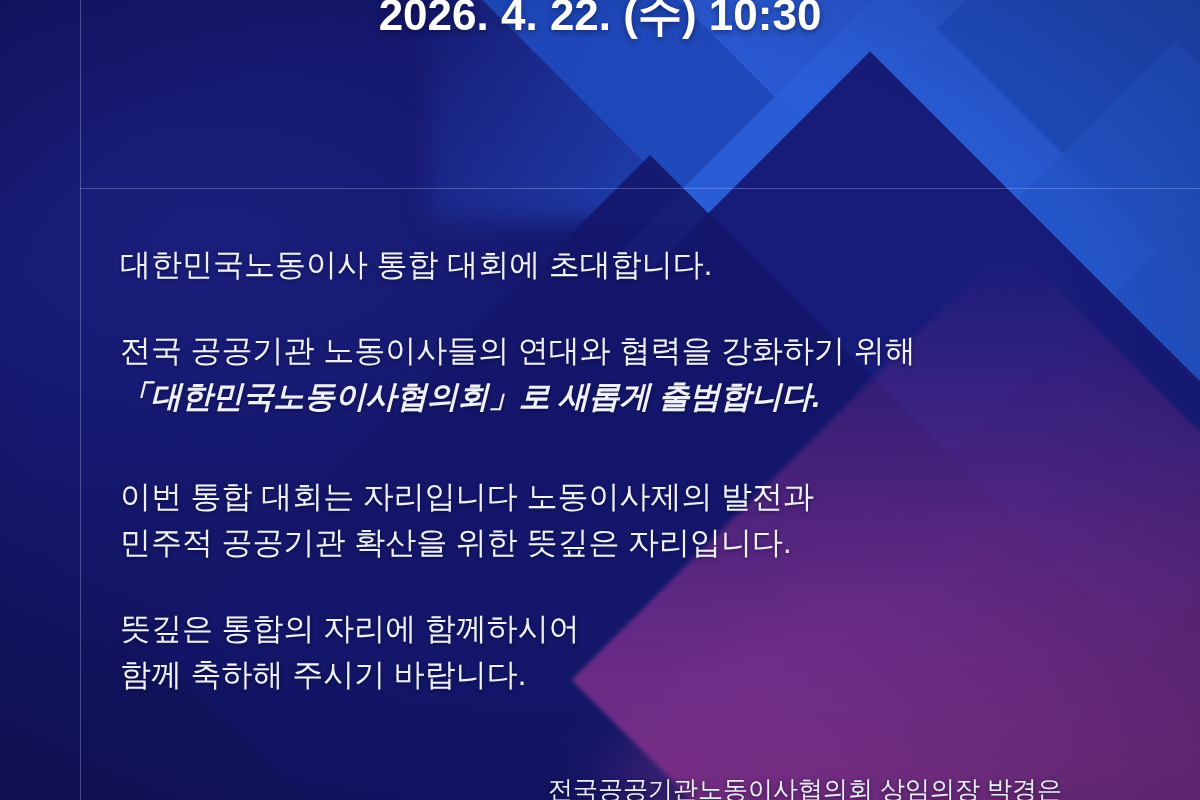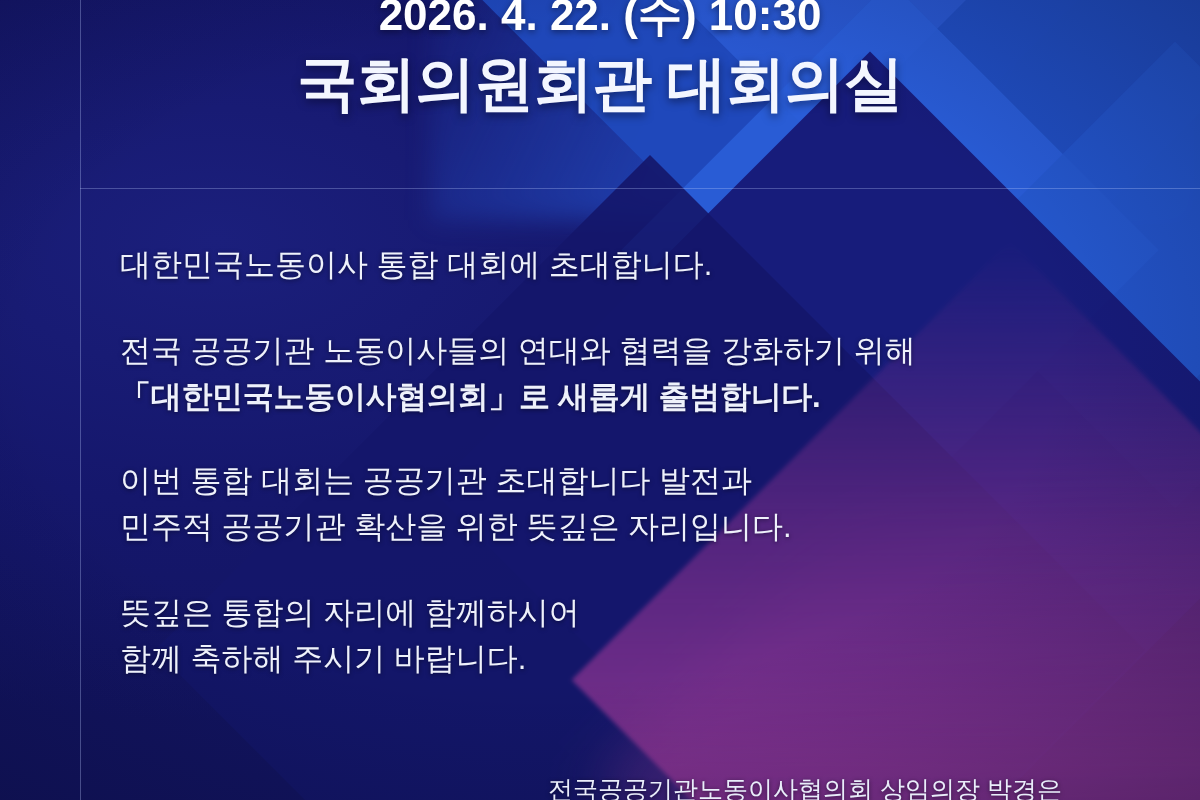--- a/index.html
+++ b/index.html
@@ -196,25 +196,26 @@
     z-index: 6;
   }
   .para {
     margin: 0 0 40px 0;
     color: #eef1fb;
     font-size: 31px;
     line-height: 46px;
     font-weight: 400;
     text-shadow: 0 1px 4px rgba(0,0,15,.55);
   }
-  .para.tight { margin-bottom: 38px; }
+  .para.tight { margin-bottom: 54px; }
   .para .line { display: block; white-space: nowrap; }
   .para .line.strong {
     font-weight: 700;
     letter-spacing: -0.3px;
+    font-style: italic;
   }
 
   
   .signature {
     position: absolute;
     right: 138px;
     bottom: -6px;
     color: #e9edfa;
     font-size: 25px;
     line-height: 34px;
@@ -240,36 +241,35 @@
   <div class="shape wedge-dark2"></div>
   <div class="shape corner-magenta2"></div>
   <div class="shape corner-magenta"></div>
   <div class="vignette"></div>
 
   <div class="rule-v"></div>
   <div class="rule-h"></div>
 
   <div class="header">
     <div class="header-date">2026. 4. 22. (수) 10:30</div>
-    <div class="header-venue">국회의원회관 대회의실</div>
   </div>
 
   <div class="body-copy">
 
     <p class="para">
       <span class="line">대한민국노동이사 통합 대회에 초대합니다.</span>
     </p>
 
     <p class="para tight">
       <span class="line">전국 공공기관 노동이사들의 연대와 협력을 강화하기 위해</span>
       <span class="line strong">「대한민국노동이사협의회」로 새롭게 출범합니다.</span>
     </p>
 
     <p class="para">
-      <span class="line">이번 통합 대회는 공공기관 초대합니다 발전과</span>
+      <span class="line">이번 통합 대회는 자리입니다 노동이사제의 발전과</span>
       <span class="line">민주적 공공기관 확산을 위한 뜻깊은 자리입니다.</span>
     </p>
 
     <p class="para">
       <span class="line">뜻깊은 통합의 자리에 함께하시어</span>
       <span class="line">함께 축하해 주시기 바랍니다.</span>
     </p>
 
   </div>
 

